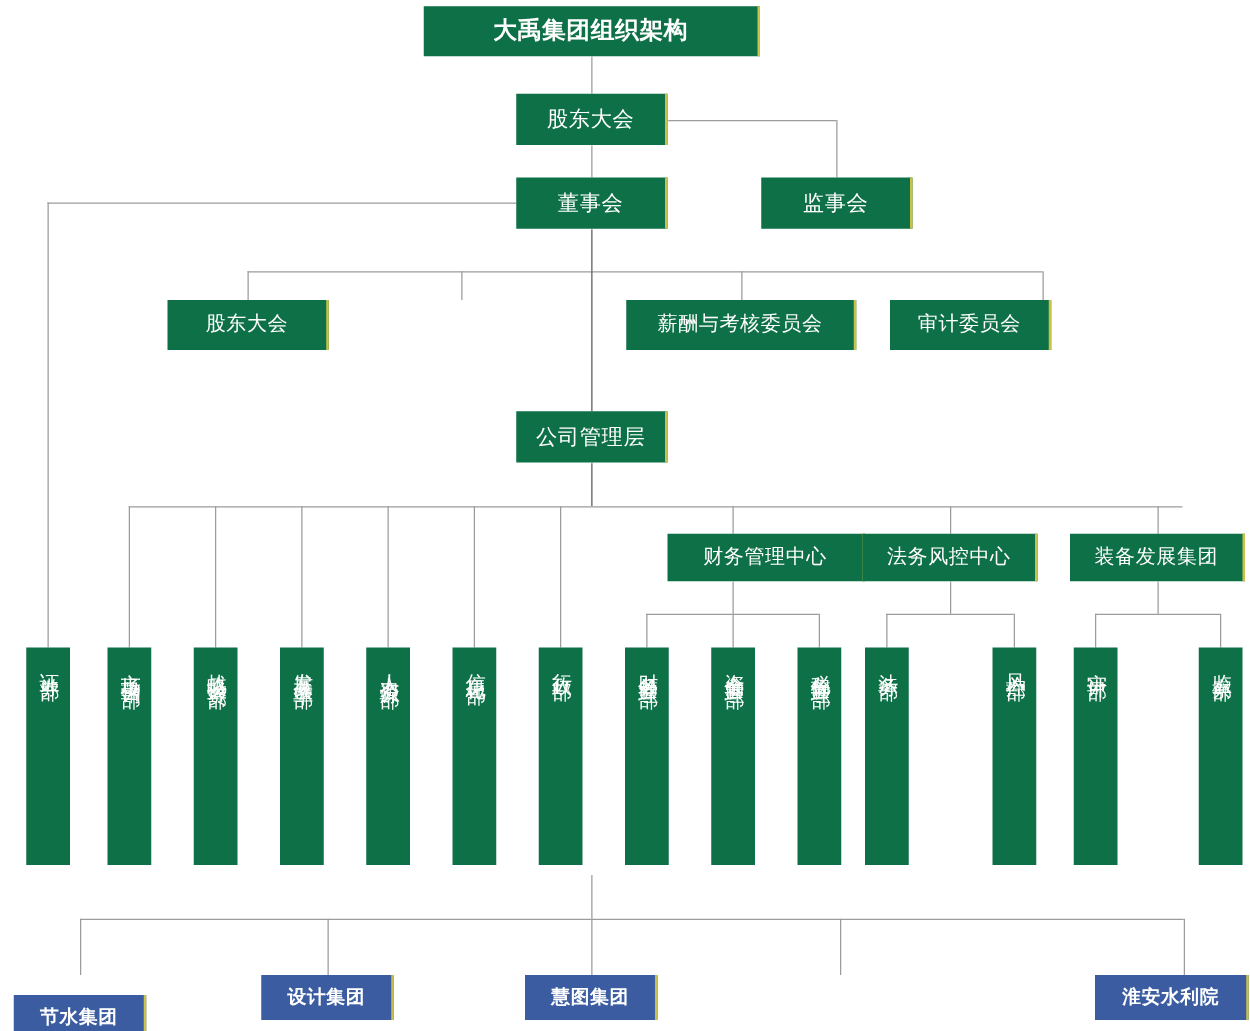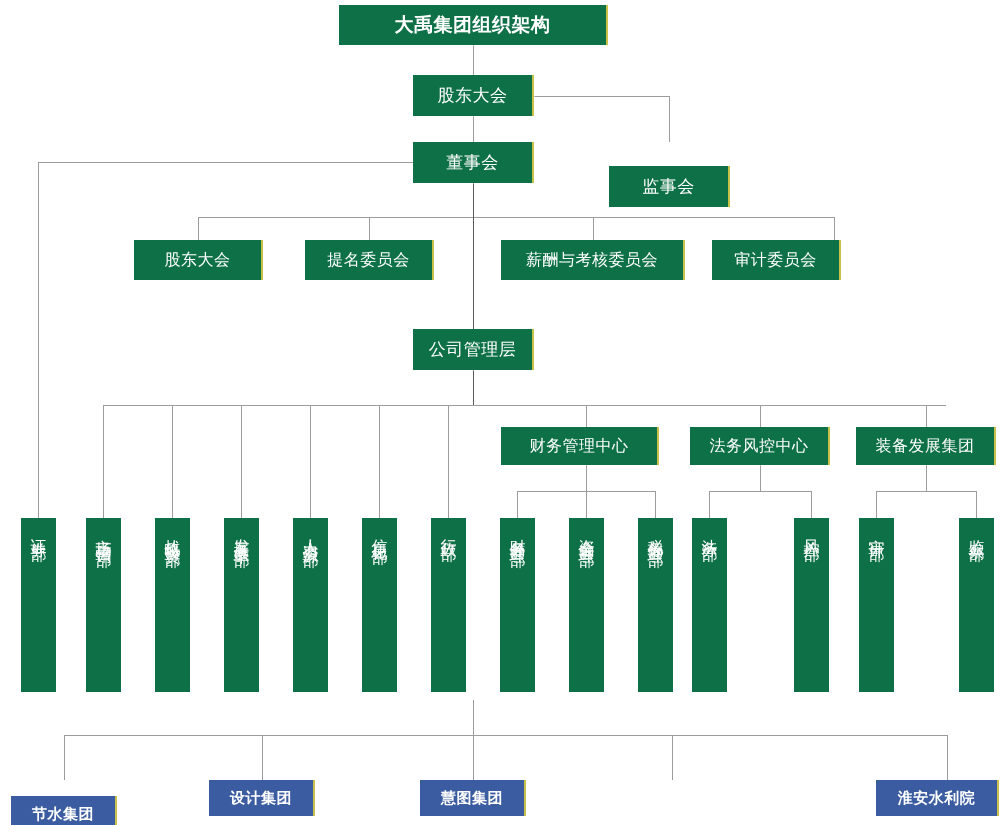--- a/index.html
+++ b/index.html
@@ -129,30 +129,29 @@
   <div class="ln v" style="left:473px;top:735px;height:45px;"></div>
   <div class="ln v" style="left:672px;top:735px;height:45px;"></div>
   <div class="ln v" style="left:947px;top:735px;height:45px;"></div>
 
   <div class="box green title-box edge-y" style="left:339px;top:5px;width:269px;height:40px;">大禹集团组织架构</div>
 
   <div class="box green lvl edge-y" style="left:413px;top:75px;width:121px;height:41px;">股东大会</div>
 
   <div class="box green lvl edge-y" style="left:413px;top:142px;width:121px;height:41px;">董事会</div>
 
-  <div class="box green lvl edge-y" style="left:609px;top:142px;width:121px;height:41px;margin-top:24px;">监事会</div>
+  <div class="box green lvl edge-y" style="left:609px;top:142px;width:121px;height:41px;">监事会</div>
 
   <div class="box green cmte edge-y" style="left:134px;top:240px;width:129px;height:40px;">股东大会</div>
-  <div class="box green cmte edge-y" style="left:305px;top:240px;width:129px;height:40px;">提名委员会</div>
   <div class="box green cmte edge-y" style="left:501px;top:240px;width:184px;height:40px;">薪酬与考核委员会</div>
   <div class="box green cmte edge-y" style="left:712px;top:240px;width:129px;height:40px;">审计委员会</div>
 
   <div class="box green lvl edge-y" style="left:413px;top:329px;width:121px;height:41px;">公司管理层</div>
 
-  <div class="box green center edge-y" style="left:501px;top:427px;width:158px;height:38px;">财务管理中心</div>
+  <div class="box green center edge-y" style="left:534px;top:427px;width:158px;height:38px;">财务管理中心</div>
   <div class="box green center edge-y" style="left:690px;top:427px;width:140px;height:38px;">法务风控中心</div>
   <div class="box green center edge-y" style="left:856px;top:427px;width:140px;height:38px;">装备发展集团</div>
 
   <div class="vbox" style="left:21px;top:518px;width:35px;height:174px;">
     <span class="vtext">证券部</span>
   </div>
   <div class="vbox" style="left:86px;top:518px;width:35px;height:174px;">
     <span class="vtext">市场营销部</span>
   </div>
   <div class="vbox" style="left:155px;top:518px;width:35px;height:174px;">

